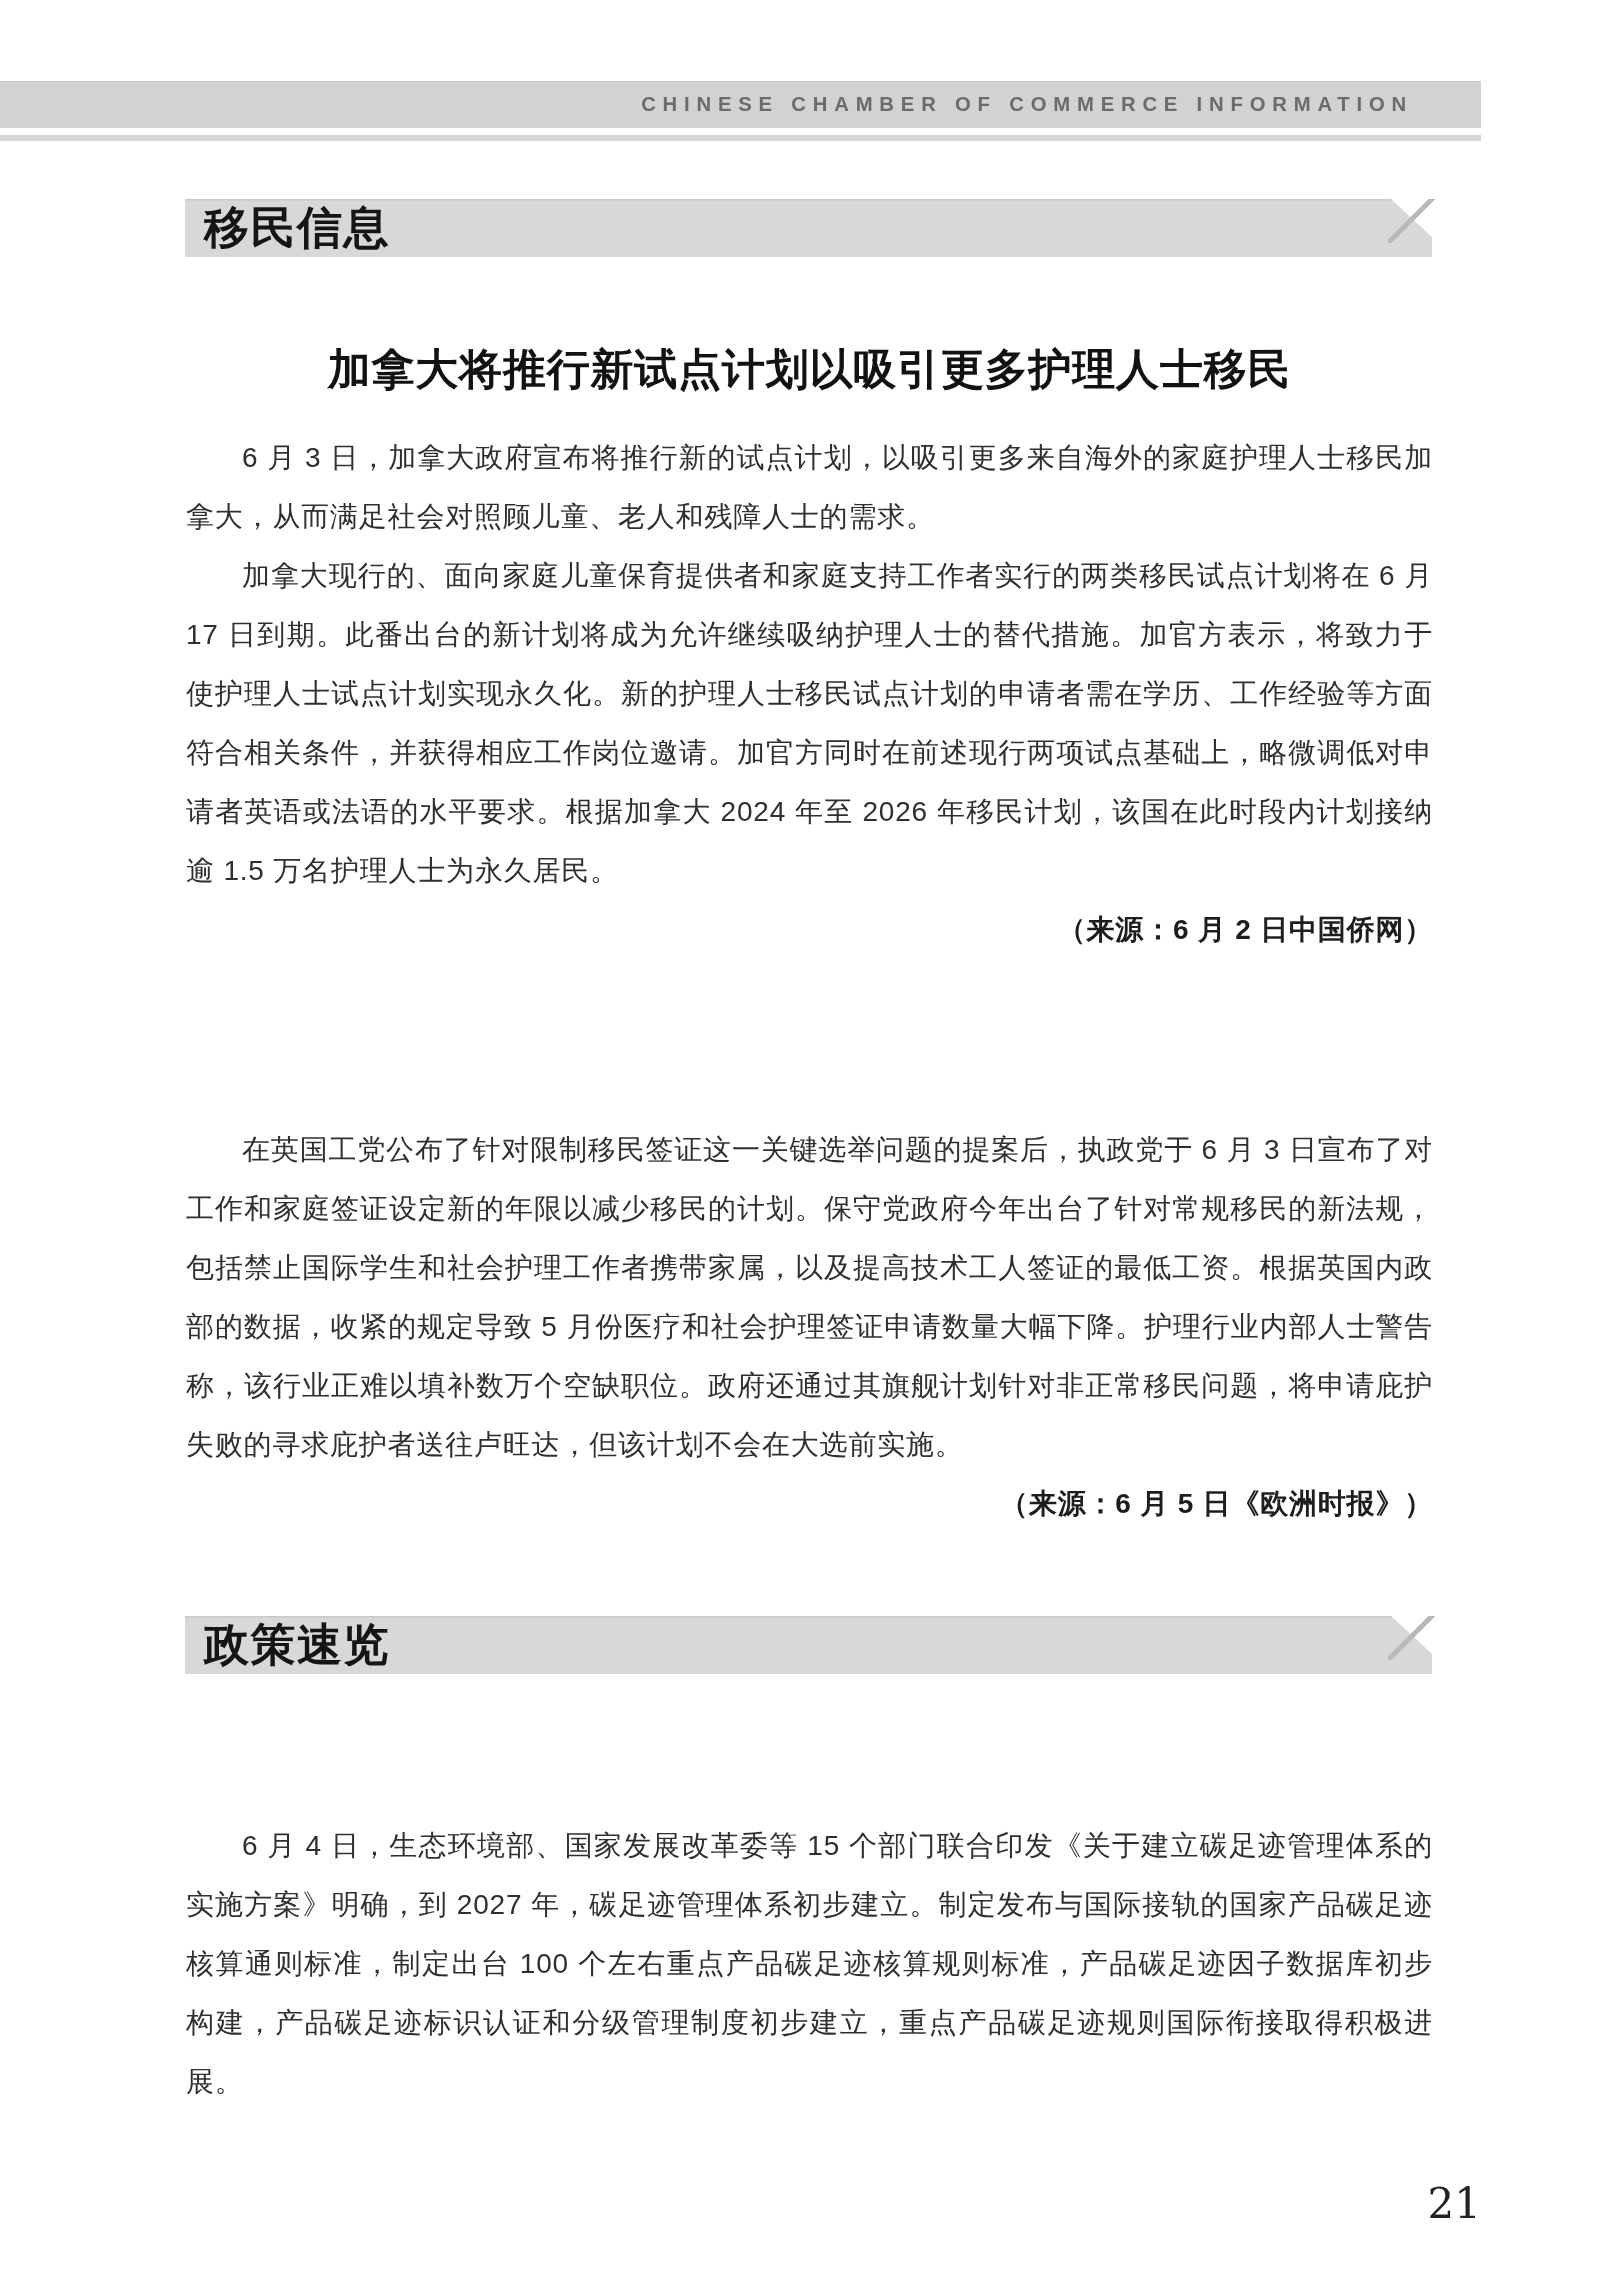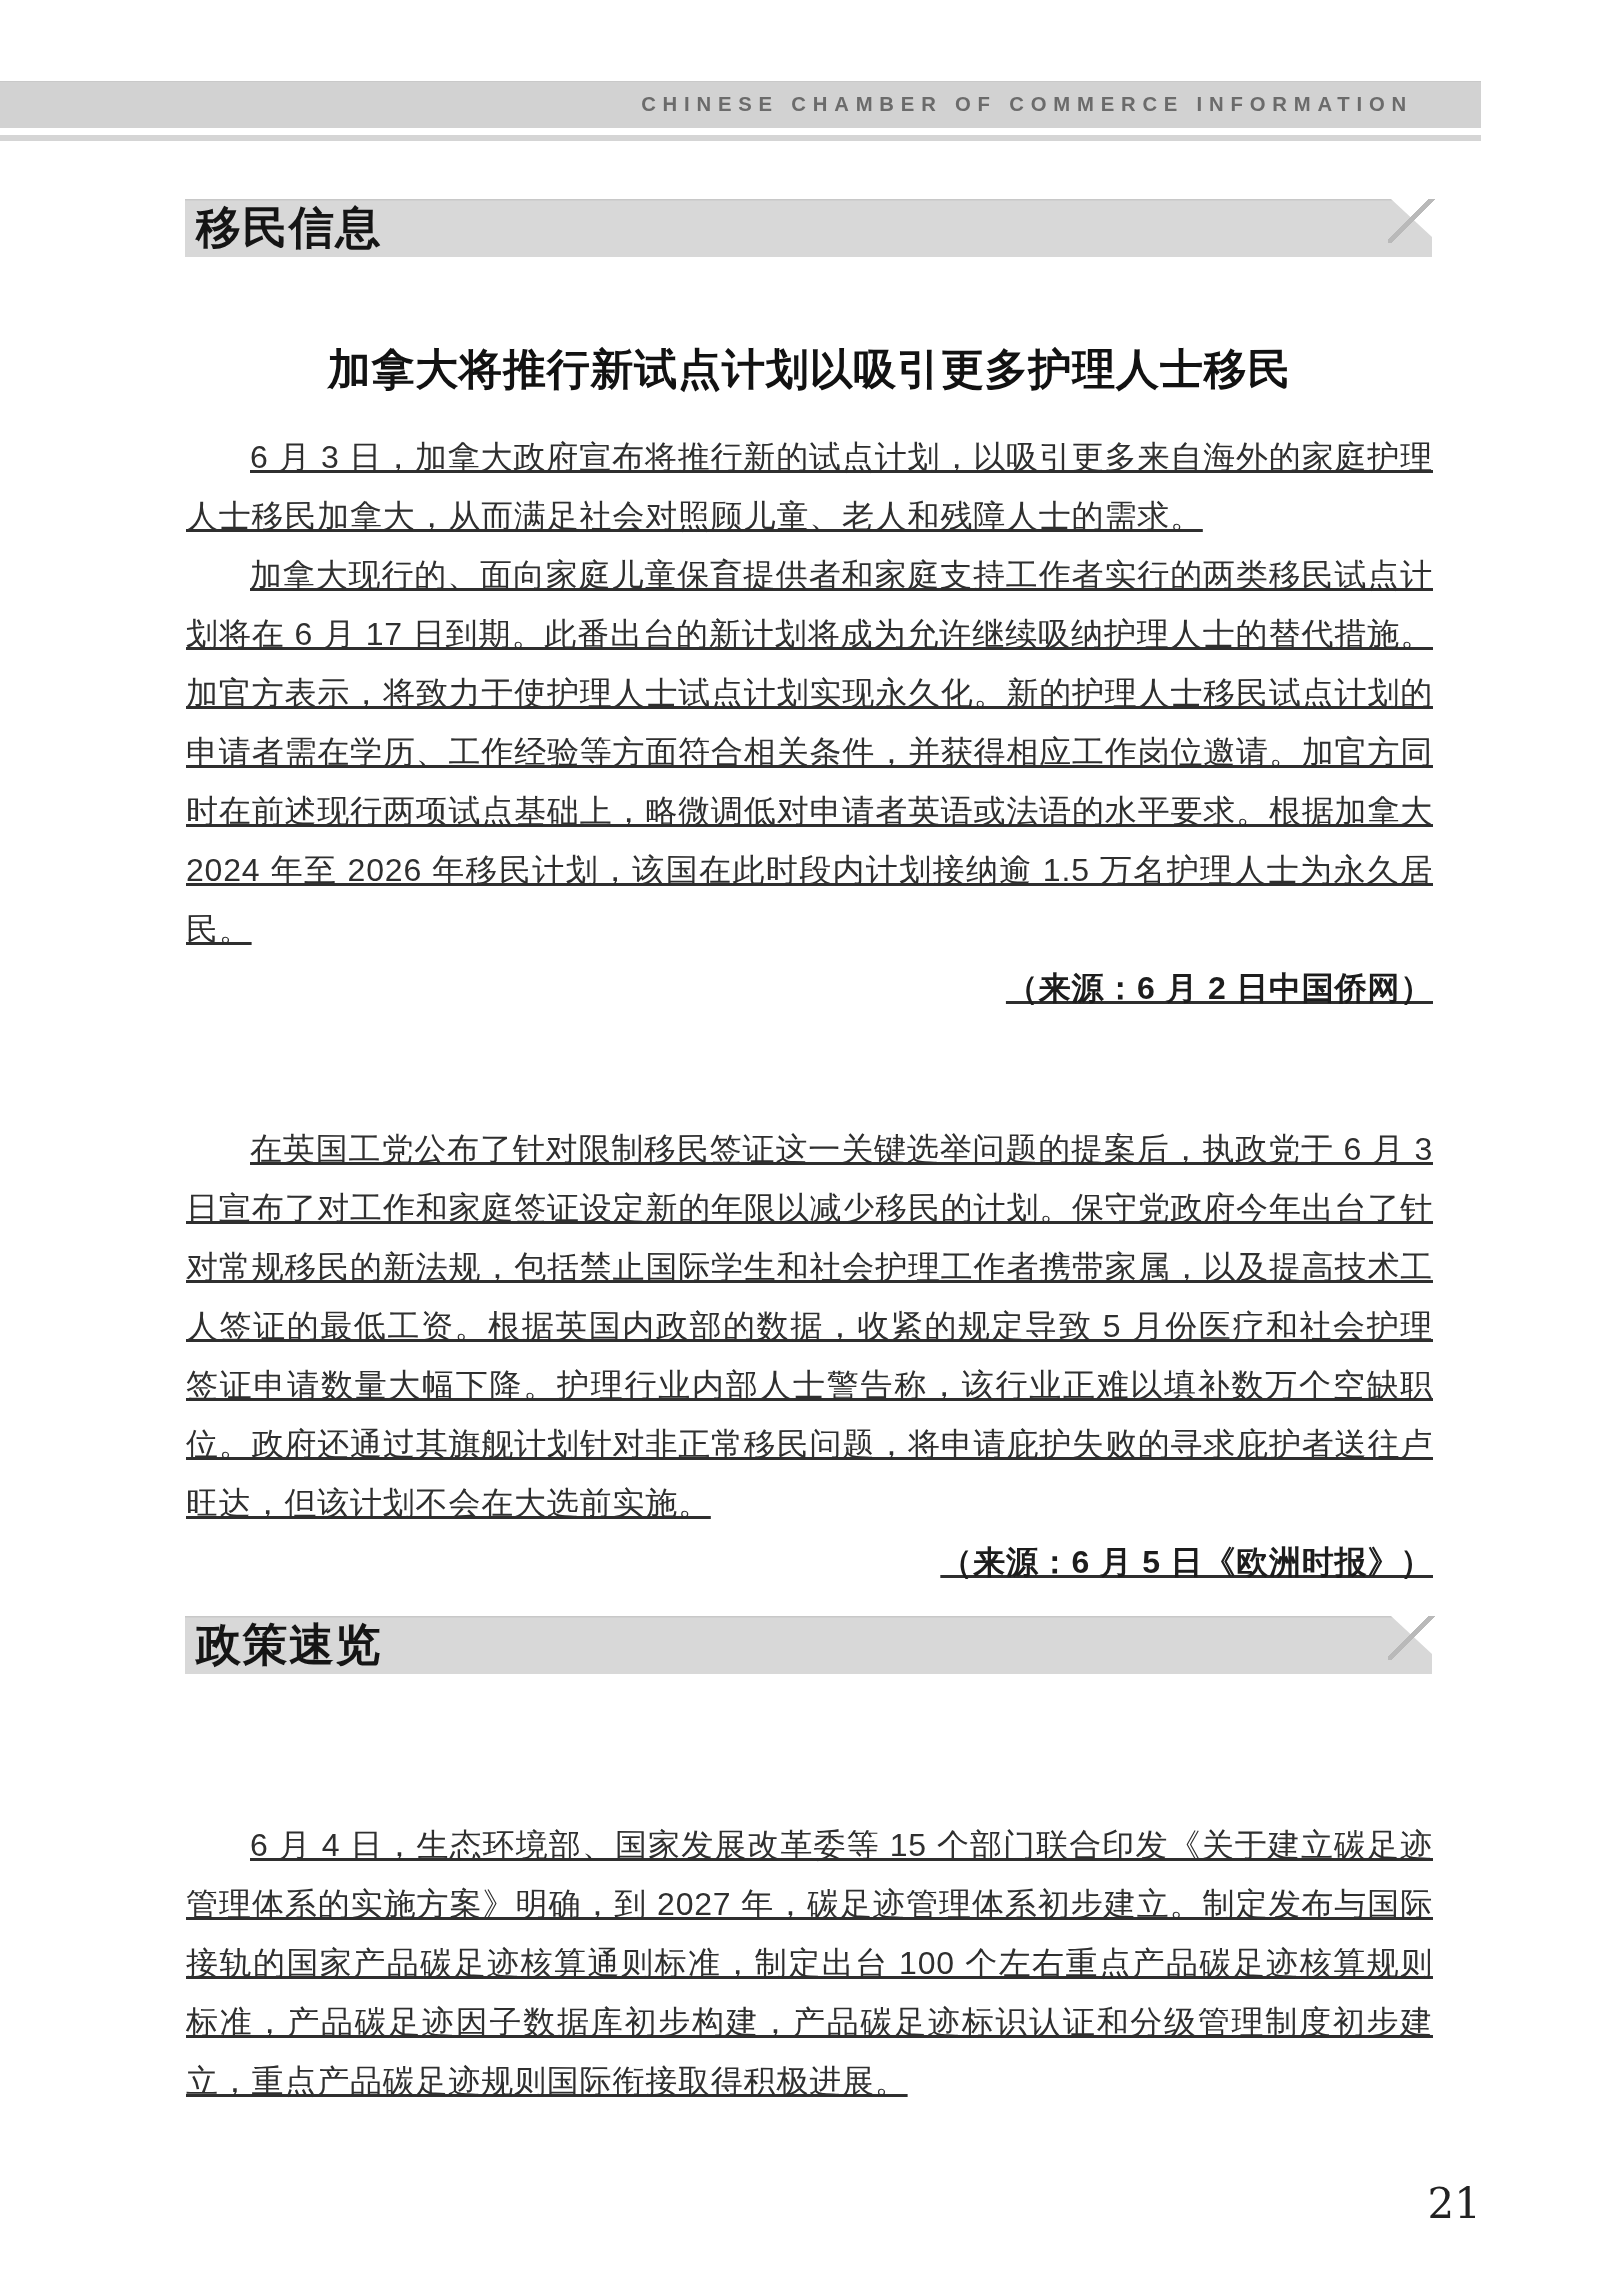--- a/index.html
+++ b/index.html
@@ -48,21 +48,21 @@
     clip-path: polygon(0 0, calc(100% - 41px) 0, 100% 38px, 100% 100%, 0 100%);
     box-shadow: inset 0 1.5px 0 rgba(0,0,0,0.07);
     display: flex;
     align-items: center;
   }
   .section-bar .section-label {
     font-family: "DejaVu Serif", serif;
     font-weight: 700;
     font-size: 45px;
     color: #151515;
-    padding-left: 11px;
+    padding-left: 19px;
     letter-spacing: 1.5px;
     line-height: 58px;
   }
   .bar-fold-shadow {
     position: absolute;
     width: 48px; height: 44px;
     background: linear-gradient(135deg, transparent 44%, #b9b9b9 44%, #b9b9b9 52%, transparent 52%);
     pointer-events: none;
   }
 
@@ -75,26 +75,25 @@
     font-weight: 700;
     color: #121212;
     line-height: 60px;
     letter-spacing: 0.8px;
   }
 
   .flow {
     position: absolute;
     left: 186px;
     width: 1247px;
-    font-size: 32px;
+    font-size: 28px;
     line-height: 59px;
     color: #2f2f2f;
     letter-spacing: 0.8px;
     text-align: justify;
-    text-decoration: underline;
   }
   .flow p { margin: 0; text-indent: 2em; }
   .flow p.source {
     text-indent: 0;
     text-align: right;
     font-weight: 700;
     color: #1d1d1d;
   }
 
   .page-number {

